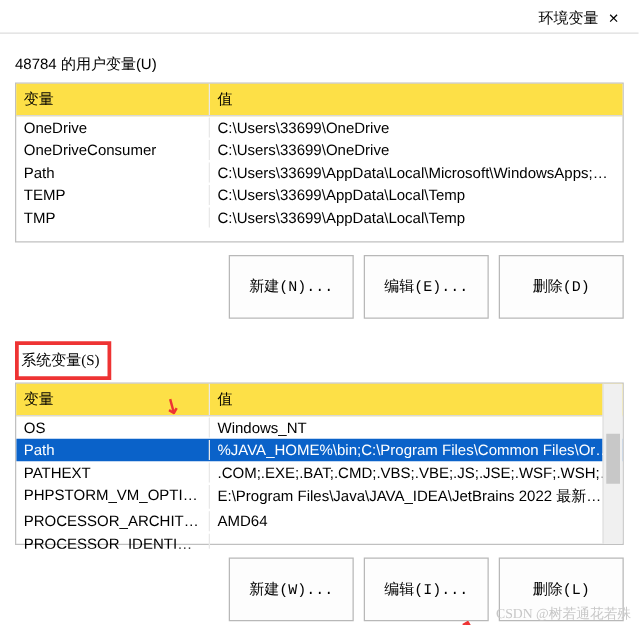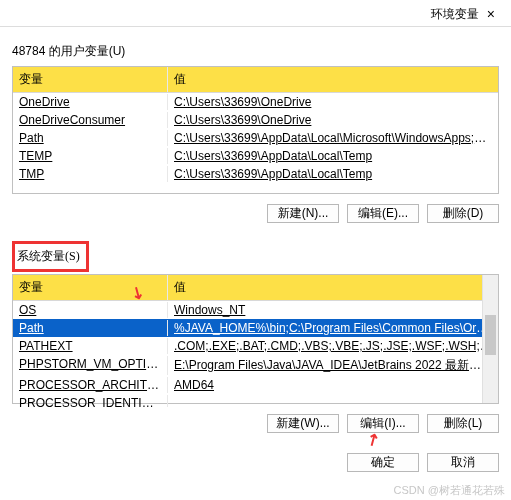--- a/index.html
+++ b/index.html
@@ -54,21 +54,20 @@
   font-weight: normal;
 }
 .col-var { width: 155px; border-right: 1px solid #e8e8e8;}
 .col-val { flex: 1; }
 .table-body {
   position: relative;
 }
 .tr {
   display: flex;
   padding: 1px 0;
-  text-decoration: underline;
 }
 .tr .td {
   padding: 1px 6px;
   white-space: nowrap;
   overflow: hidden;
   text-overflow: ellipsis;
 }
 .tr.selected {
   background: #0a62c9;
   color: #fff;
@@ -93,44 +92,45 @@
   display: flex;
   justify-content: flex-end;
   gap: 8px;
   margin: 10px 0 14px 0;
 }
 .button-row.final {
   margin-top: 20px;
   margin-bottom: 6px;
 }
 button.win {
-  font-family: Liberation Sans, sans-serif;
+  font-family: Liberation Mono, monospace;
   font-size: 12px;
   background: #fdfdfd;
   border: 1px solid #b8b8b8;
-  padding: 0 0;
-  width: 72px;
+  padding: 16px 0;
+  width: 100px;
   text-align: center;
   cursor: pointer;
 }
 .arrow {
   position: absolute;
   color: #e33;
   font-size: 16px;
   font-weight: bold;
   pointer-events: none;
 }
 .user-tbl { height: 128px; }
 .sys-tbl { height: 130px; }
 .watermark {
   position: absolute;
   bottom: 2px;
   right: 6px;
   color: #c7c7c7;
   font-size: 11px;
+  font-family: Liberation Serif, serif;
 }
 </style>
 </head>
 <body>
 
 <div class="titlebar">
   <span>环境变量</span>
   <span class="close-x">×</span>
 </div>
 

